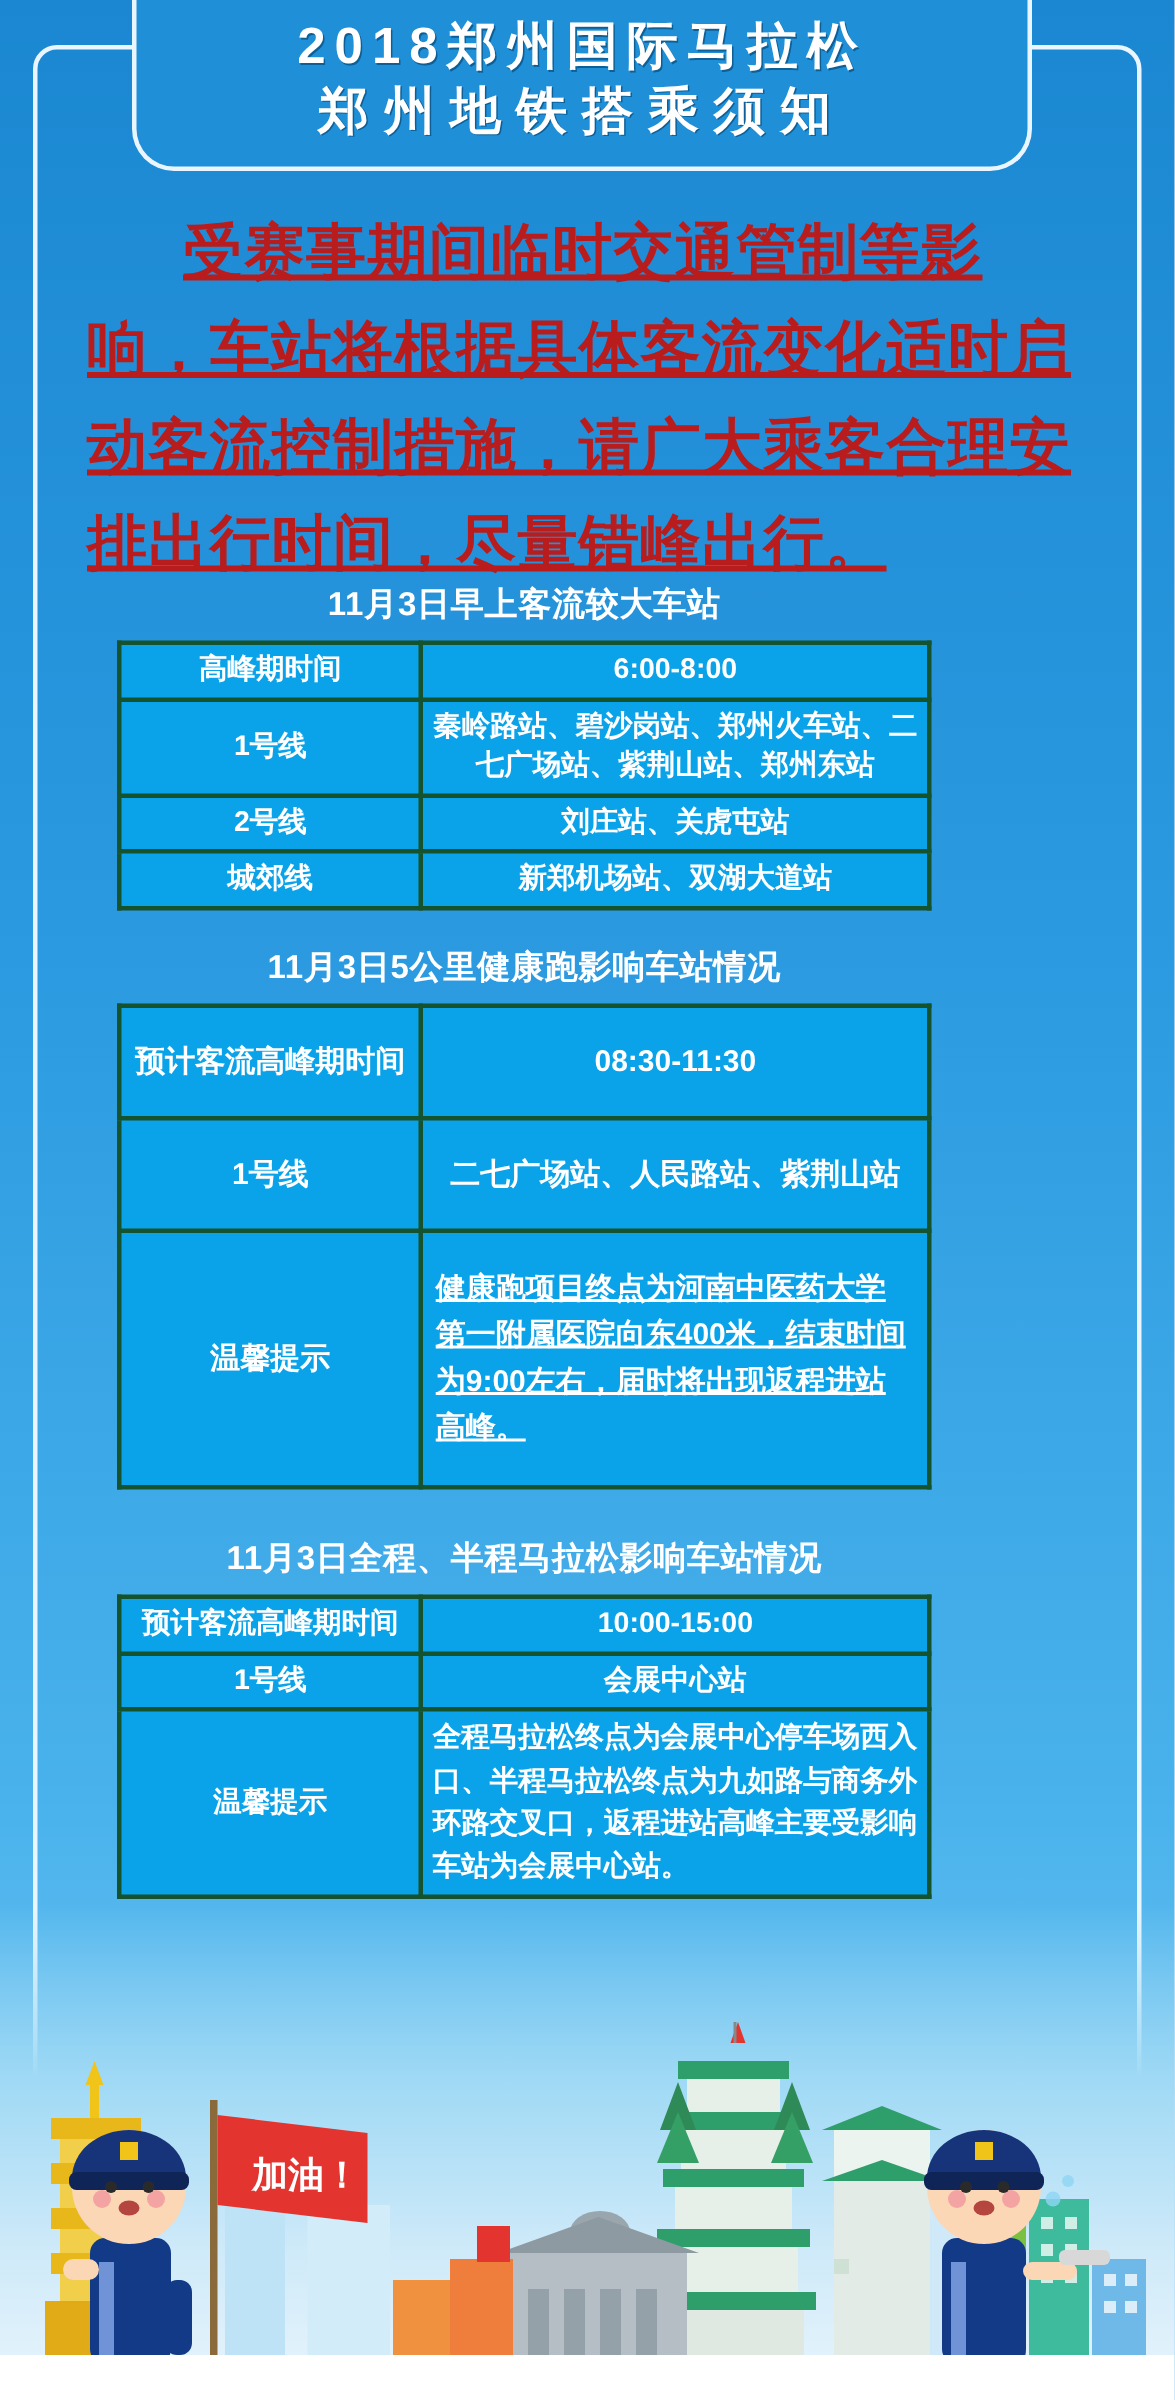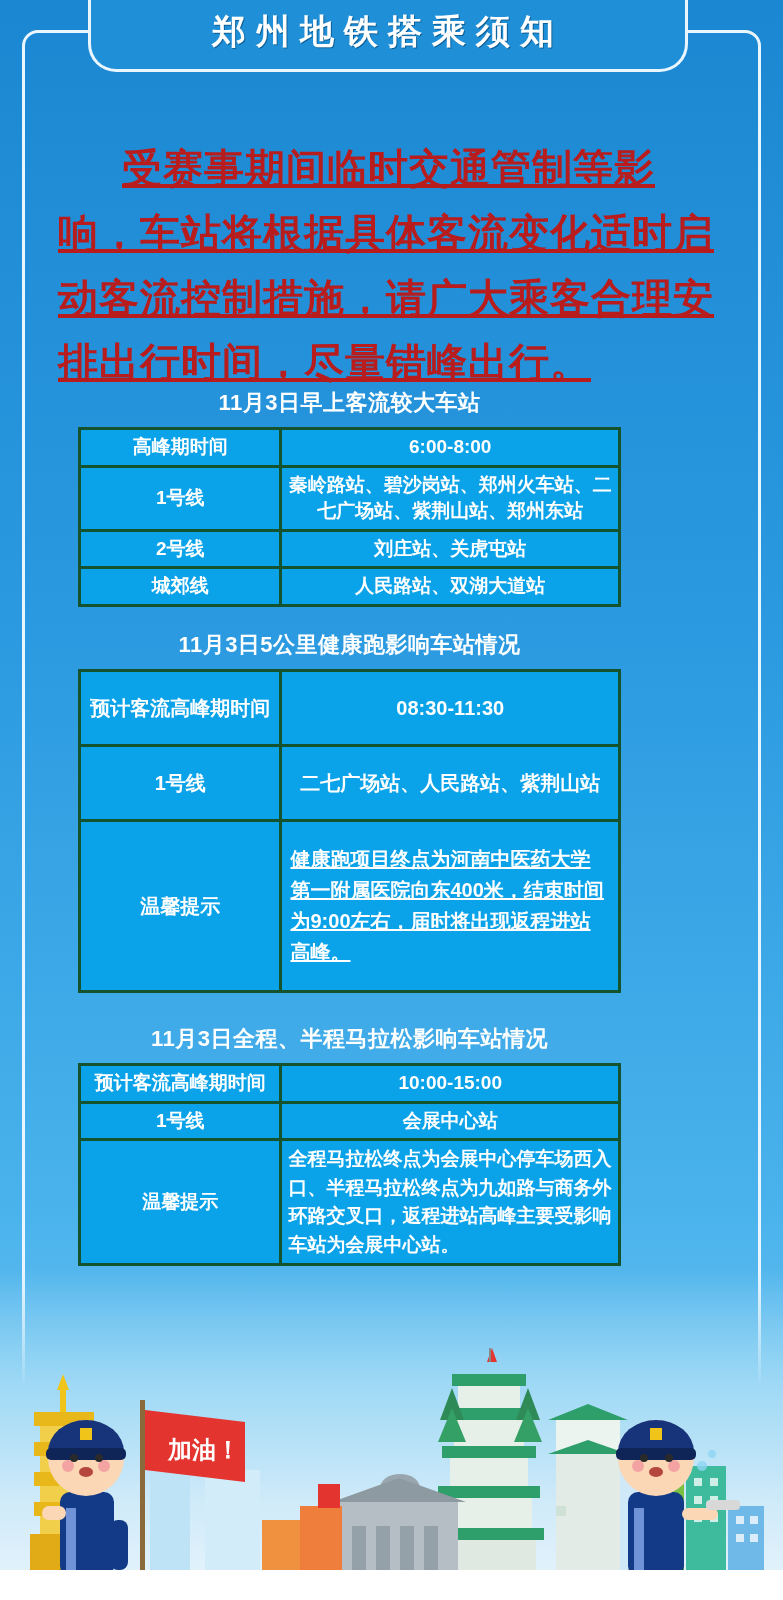--- a/index.html
+++ b/index.html
@@ -123,20 +123,21 @@
     position: absolute; left:0; bottom:0; width:100%; height:100%;
     background: linear-gradient(180deg, rgba(122,204,243,0) 0%, #9fd9f5 35%, #cfeaf9 70%, #e9f5fc 100%);
   }
 </style>
 </head>
 <body>
 
 <div class="frame"></div>
 
 <div class="banner">
+  <div class="line1">2018郑州国际马拉松</div>
   <div class="line2">郑州地铁搭乘须知</div>
 </div>
 
 <div class="intro">受赛事期间临时交通管制等影响，车站将根据具体客流变化适时启动客流控制措施，请广大乘客合理安排出行时间，尽量错峰出行。</div>
 
 <div class="section" id="sec1">
   <div class="section-title">11月3日早上客流较大车站</div>
   <table class="tbl">
     <tbody>
         <tr>
@@ -146,21 +147,21 @@
     <tr>
       <td class="label">1号线</td>
       <td class="val">秦岭路站、碧沙岗站、郑州火车站、二七广场站、紫荆山站、郑州东站</td>
     </tr>
     <tr>
       <td class="label">2号线</td>
       <td class="val">刘庄站、关虎屯站</td>
     </tr>
     <tr>
       <td class="label">城郊线</td>
-      <td class="val">人民路站、双湖大道站</td>
+      <td class="val">新郑机场站、双湖大道站</td>
     </tr>
   </tbody>
     </table>
 </div>
 
 <div class="section" id="sec2">
   <div class="section-title">11月3日5公里健康跑影响车站情况</div>
   <table class="tbl">
     <tbody>
         <tr>

